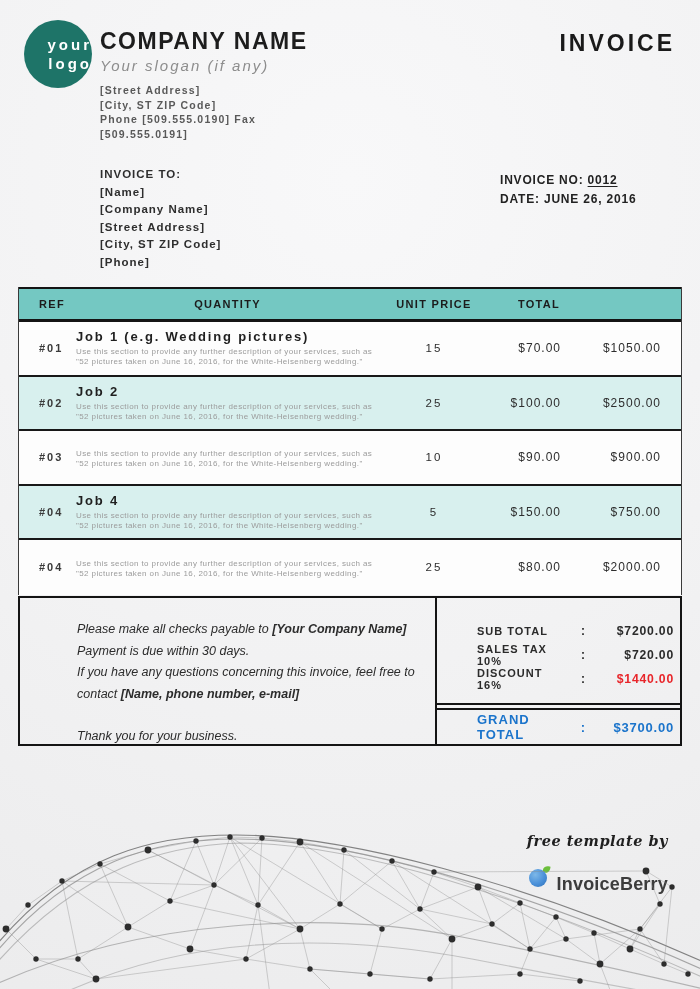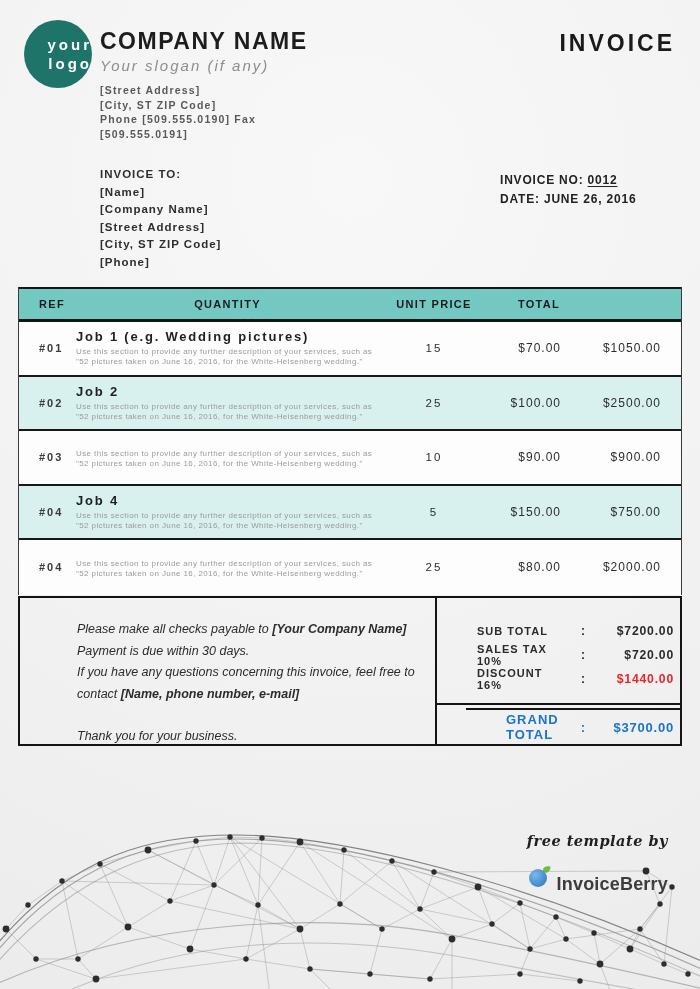--- a/index.html
+++ b/index.html
@@ -197,21 +197,21 @@
           <span class="t-value" style="color:#2b2b2b">$720.00</span>
         </div>
         <div class="t-row">
           <span class="t-label">DISCOUNT 16%</span>
           <span class="t-colon">:</span>
           <span class="t-value" style="color:#e8252a">$1440.00</span>
         </div>
       </div>
       <div class="grand-wrap" style="border-top:2px solid #141414;">
         <div style="height:3px;"></div>
-        <div class="t-row grand-row" style="border-top:2px solid #141414;margin-left:29px;">
+        <div class="t-row grand-row" style="border-top:2px solid #141414;">
           <span class="t-label" style="color:#1b74cb">GRAND TOTAL</span>
           <span class="t-colon" style="color:#1b74cb">:</span>
           <span class="t-value" style="color:#1b74cb">$3700.00</span>
         </div>
       </div>
     </div>
   </div>
 
   <div class="brand-block">
     <div class="tagline">free template by</div>

